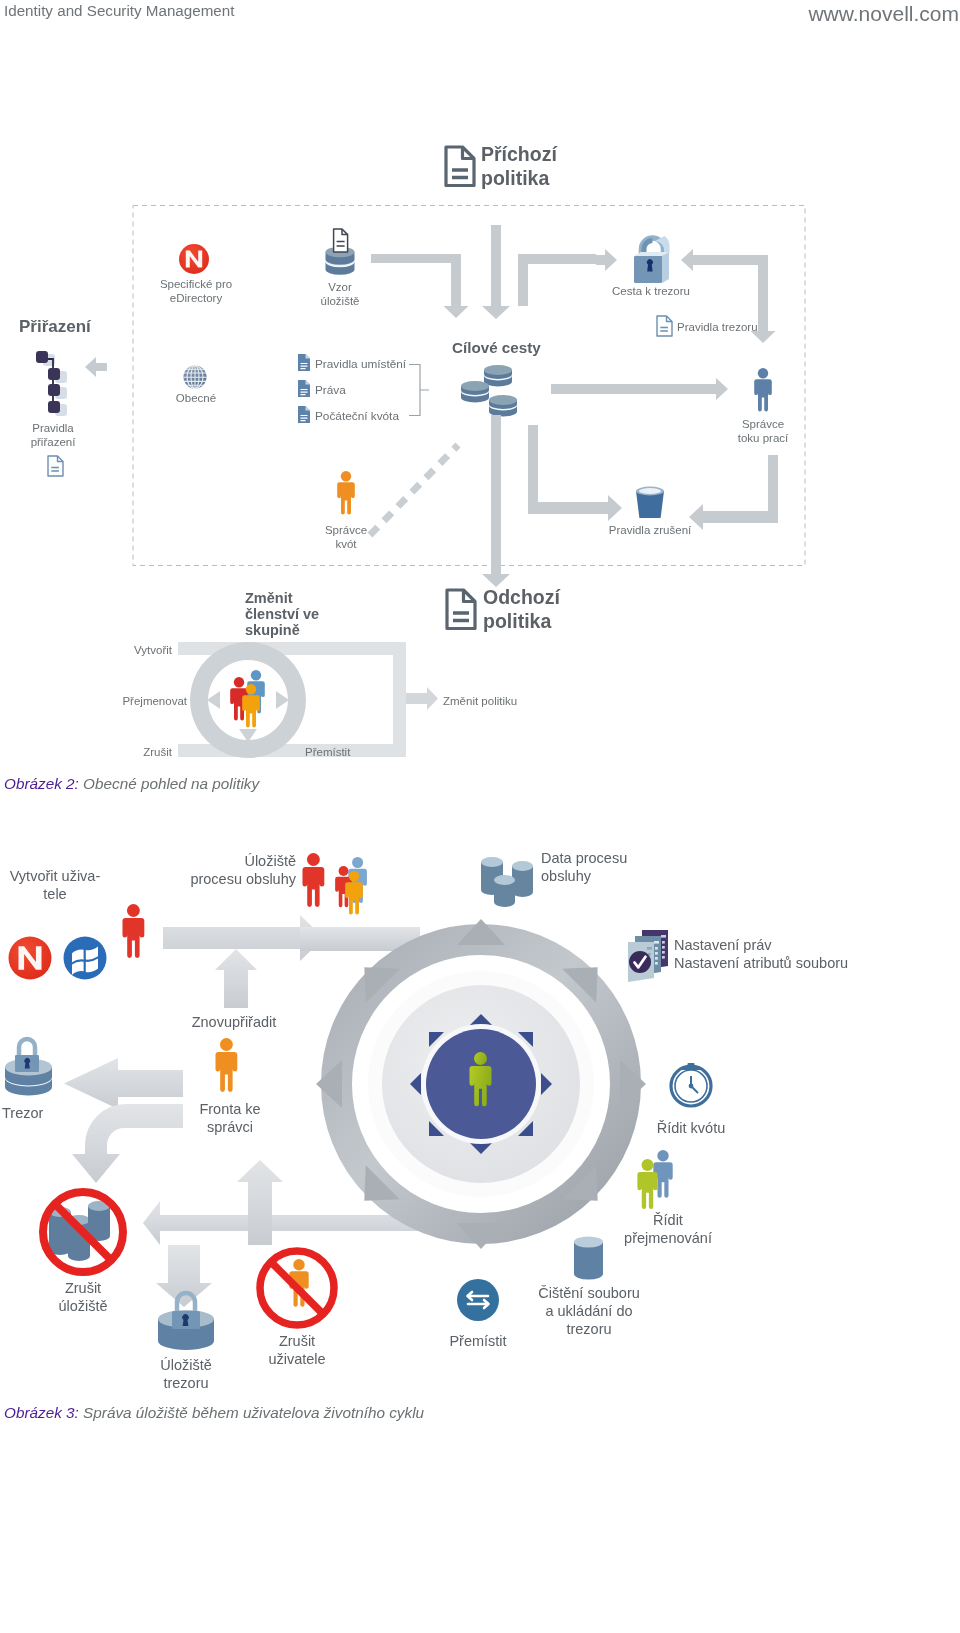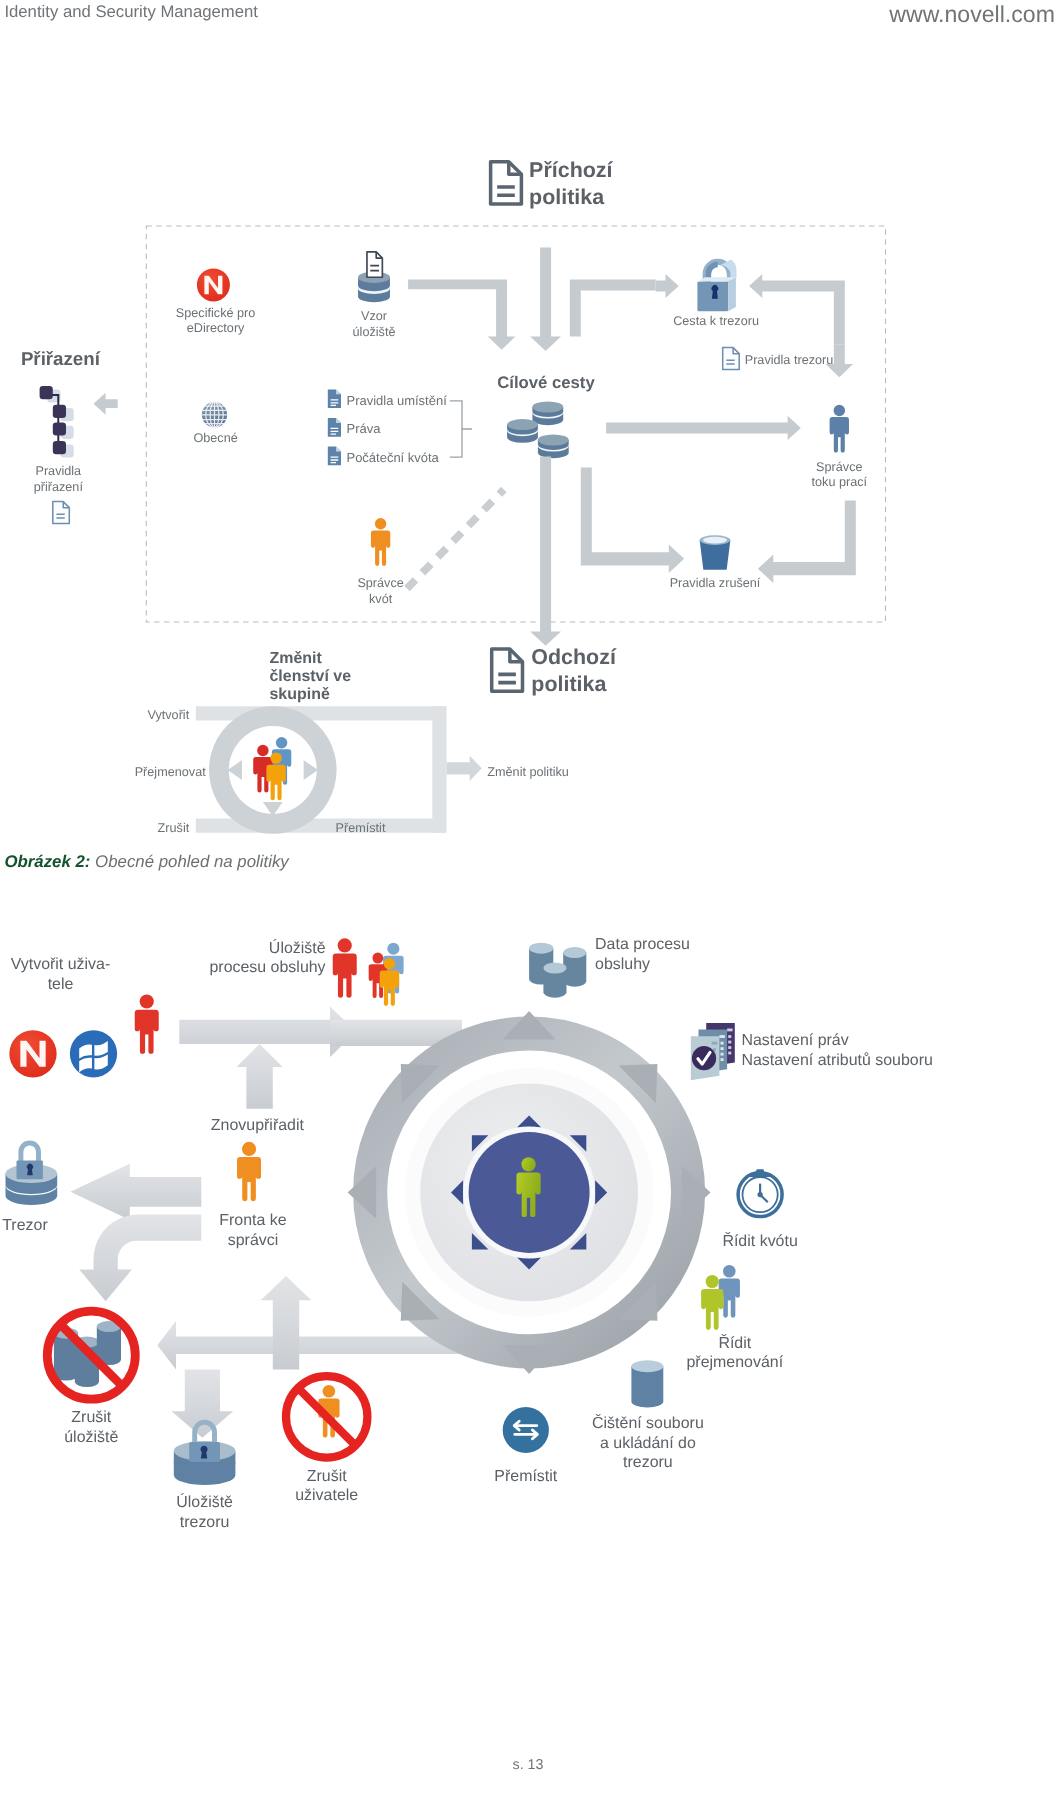--- a/index.html
+++ b/index.html
@@ -2,29 +2,28 @@
 <html><head>
 <meta charset="utf-8">
 <style>
   html,body{margin:0;padding:0;}
   body{width:960px;height:1633px;background:#fff;font-family:"Liberation Sans",sans-serif;position:relative;overflow:hidden;}
   .pg{position:absolute;left:0;top:0;width:960px;height:1633px;}
   .hdr-left{position:absolute;left:4px;top:2px;font-size:15.2px;color:#6f7478;letter-spacing:0;}
   .hdr-right{position:absolute;right:1px;top:2px;font-size:21px;color:#6f7478;}
   .footer{position:absolute;left:0;top:1596px;width:960px;text-align:center;font-size:13px;color:#6f7478;}
   .cap{position:absolute;font-size:15.3px;font-style:italic;color:#6b7073;}
-  .cap b{color:#14532d;font-style:italic;font-weight:bold;}
+  .cap b{color:#4c1d95;font-style:italic;font-weight:normal;}
 </style>
 </head>
 <body>
 
 <div class="pg">
   <div class="hdr-left">Identity and Security Management</div>
   <div class="hdr-right">www.novell.com</div>
-  <div class="footer">s. 13</div>
 
   <svg class="fig2" width="960" height="660" viewBox="0 0 960 660" style="position:absolute;left:0;top:125px;">
     <defs>
       <linearGradient id="diskTop" x1="0" y1="0" x2="0" y2="1">
         <stop offset="0" stop-color="#9fb0bf"></stop>
           <stop offset="1" stop-color="#7e93a6"></stop>
       </linearGradient>
       <linearGradient id="diskBody" x1="0" y1="0" x2="0" y2="1">
         <stop offset="0" stop-color="#5c7894"></stop>
           <stop offset="1" stop-color="#49658233"></stop>
@@ -516,13 +515,16 @@
 
     <g>
       <path d="M574 424 v32 a14.5 5.5 0 0 0 29 0 v-32 z" fill="#5f82a4"></path>
       <ellipse cx="588.5" cy="424" rx="14.5" ry="5.5" fill="#b9cddd"></ellipse>
     </g>
     <text x="589" y="480" text-anchor="middle" font-size="14.5" fill="#5b6166" font-family="Liberation Sans, sans-serif">Čištění souboru</text>
     <text x="589" y="498" text-anchor="middle" font-size="14.5" fill="#5b6166" font-family="Liberation Sans, sans-serif">a ukládání do</text>
     <text x="589" y="516" text-anchor="middle" font-size="14.5" fill="#5b6166" font-family="Liberation Sans, sans-serif">trezoru</text>
   </svg>
 
+  <div class="cap" style="left:4px;top:1404px;">
+    <b>Obrázek 3:</b><span> Správa úložiště během uživatelova životního cyklu</span>
+  </div>
 </div>
 
 </body></html>

